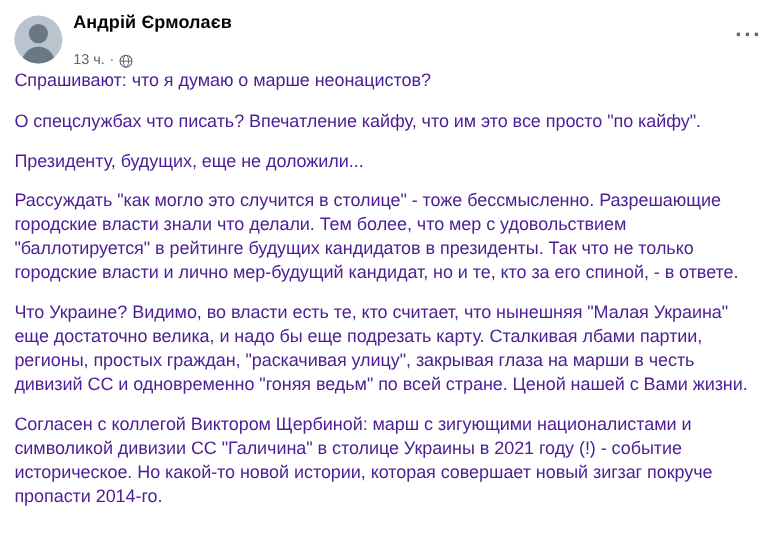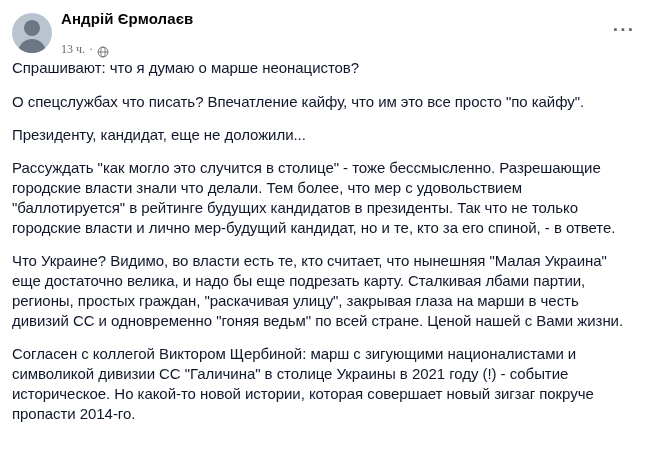--- a/index.html
+++ b/index.html
@@ -69,21 +69,20 @@
     font-weight: bold;
     color: #050505;
     line-height: 19px;
     letter-spacing: 0.1px;
   }
   .meta-row {
     display: flex;
     align-items: center;
     gap: 4px;
     margin-top: 14px;
-    font-family: Liberation Serif, serif;
   }
   .timestamp {
     font-size: 12px;
     color: #65676b;
     line-height: 15px;
   }
   .meta-dot {
     font-size: 12px;
     color: #65676b;
     line-height: 15px;
@@ -111,21 +110,21 @@
     line-height: 1;
     font-weight: bold;
   }
   .post-body {
     padding: 0 12px 0 12px;
     box-sizing: border-box;
   }
   .para {
     font-size: 15px;
     line-height: 20px;
-    color: #0f172a;
+    color: #4c1d95;
     margin: 0 16px 13px 0;
     letter-spacing: -0.05px;
   }
   .para:last-child {
     margin-bottom: 0;
   }
   .para-1 { margin-bottom: 14px; }
 </style>
 </head>
 <body>
@@ -151,20 +150,20 @@
         </span>
       </div>
     </div>
   </div>
 
   <div class="menu-button">···</div>
 
   <div class="post-body">
     <p class="para para-1">Спрашивают: что я думаю о марше неонацистов?</p>
     <p class="para">О спецслужбах что писать? Впечатление кайфу, что им это все просто "по кайфу".</p>
-    <p class="para">Президенту, кандидат, еще не доложили...</p>
+    <p class="para">Президенту, будущих, еще не доложили...</p>
     <p class="para">Рассуждать "как могло это случится в столице" - тоже бессмысленно. Разрешающие городские власти знали что делали.  Тем более, что мер с удовольствием "баллотируется" в рейтинге будущих кандидатов в президенты.  Так что не только городские власти и лично мер-будущий кандидат, но и те, кто за его спиной, - в ответе.</p>
     <p class="para">Что Украине? Видимо, во власти есть те, кто считает, что нынешняя "Малая Украина" еще достаточно велика, и надо бы еще подрезать карту. Сталкивая лбами партии, регионы, простых граждан, "раскачивая улицу", закрывая глаза на марши в честь дивизий СС и одновременно "гоняя ведьм" по всей стране. Ценой нашей с Вами жизни.</p>
     <p class="para">Согласен с коллегой Виктором Щербиной: марш с зигующими националистами и символикой дивизии СС "Галичина" в столице Украины в 2021 году (!) - событие историческое. Но какой-то новой истории, которая совершает новый зигзаг покруче пропасти 2014-го.</p>
 
   </div>
 
 </div>
 
 </body></html>

